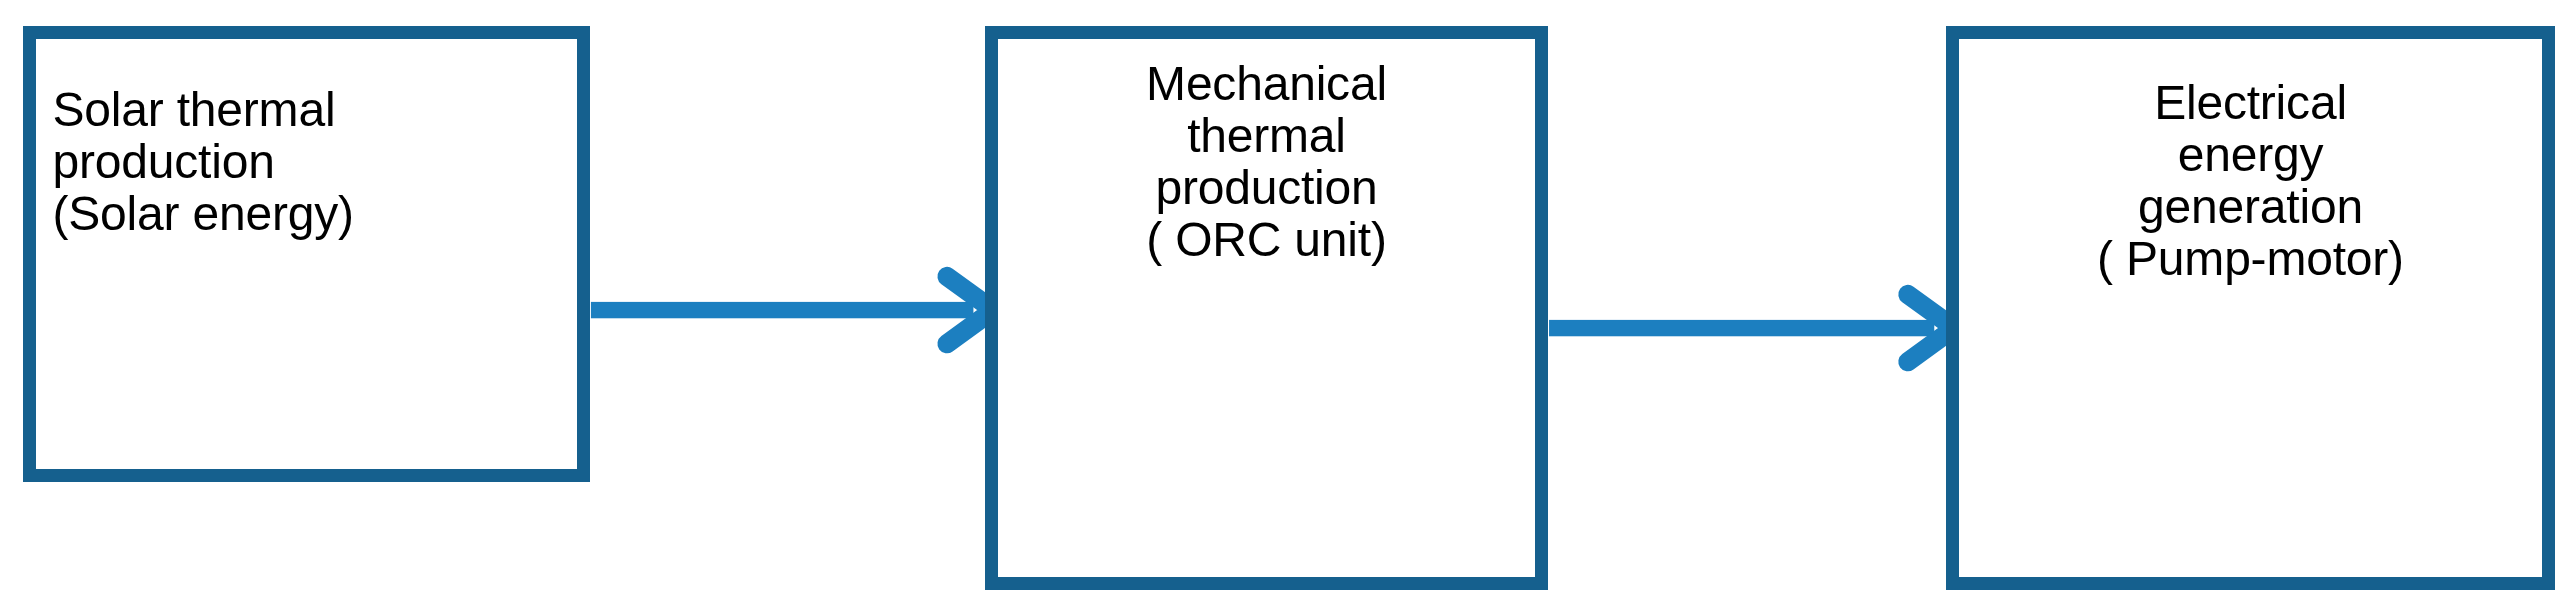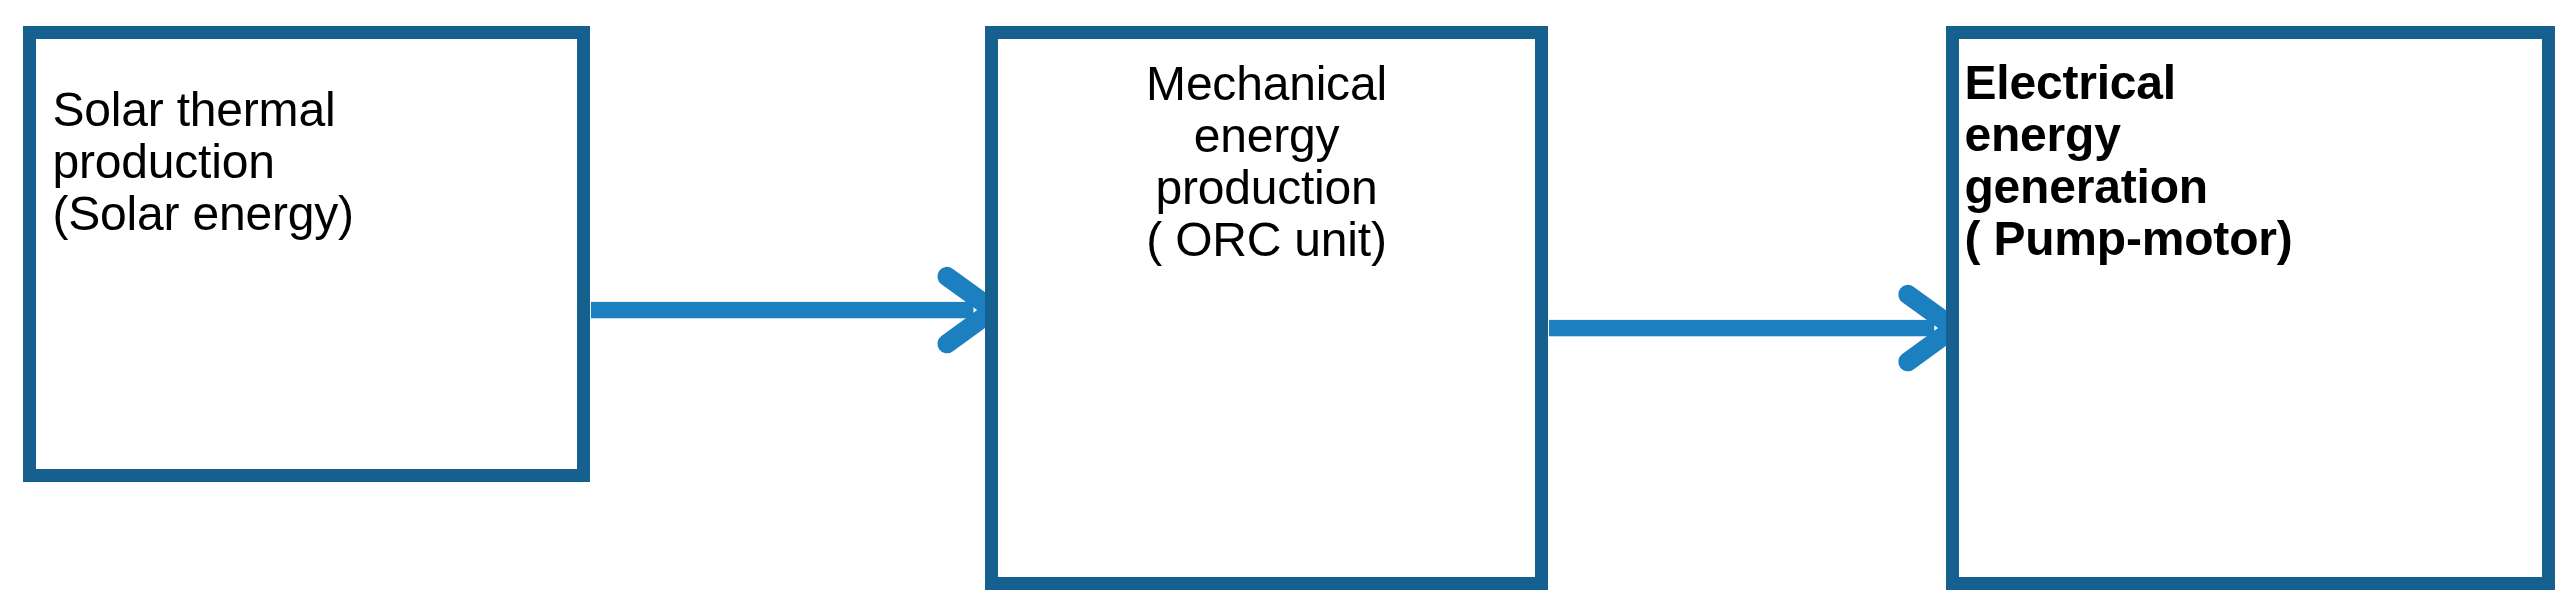--- a/index.html
+++ b/index.html
@@ -69,25 +69,24 @@
   }
 
   #node-electrical {
     left: 1946px;
     top: 25.6px;
     width: 609px;
     height: 564px;
     border-color: #15608E;
   }
   #node-electrical .node-text {
-    text-align: left;
-    margin-top: 18px;
+    text-align: center;
+    margin-top: 38px;
     margin-left: 5.5px;
     margin-right: 5.5px;
-    font-weight: bold;
   }
 
   
   .connector {
     position: absolute;
     overflow: visible;
   }
   #connector-solar-to-mechanical {
     left: 590px;
     top: 260px;
@@ -112,21 +111,21 @@
 (Solar energy)</p>
   </div>
 
   <svg class="connector" id="connector-solar-to-mechanical" viewBox="0 0 446 112" width="408" height="102">
     <rect x="0" y="46" width="420" height="18" fill="#1C7FC0"></rect>
     <path d="M 391 18 L 442 55 L 391 92" fill="none" stroke="#1C7FC0" stroke-width="21" stroke-linecap="round" stroke-linejoin="miter"></path>
   </svg>
 
   <div class="node" id="node-mechanical">
     <p class="node-text">Mechanical
-energy
+thermal
 production
 ( ORC unit)</p>
   </div>
 
   <svg class="connector" id="connector-mechanical-to-electrical" viewBox="0 0 449 112" width="411" height="102">
     <rect x="0" y="46" width="423" height="18" fill="#1C7FC0"></rect>
     <path d="M 394 18 L 445 55 L 394 92" fill="none" stroke="#1C7FC0" stroke-width="21" stroke-linecap="round" stroke-linejoin="miter"></path>
   </svg>
 
   <div class="node" id="node-electrical">

